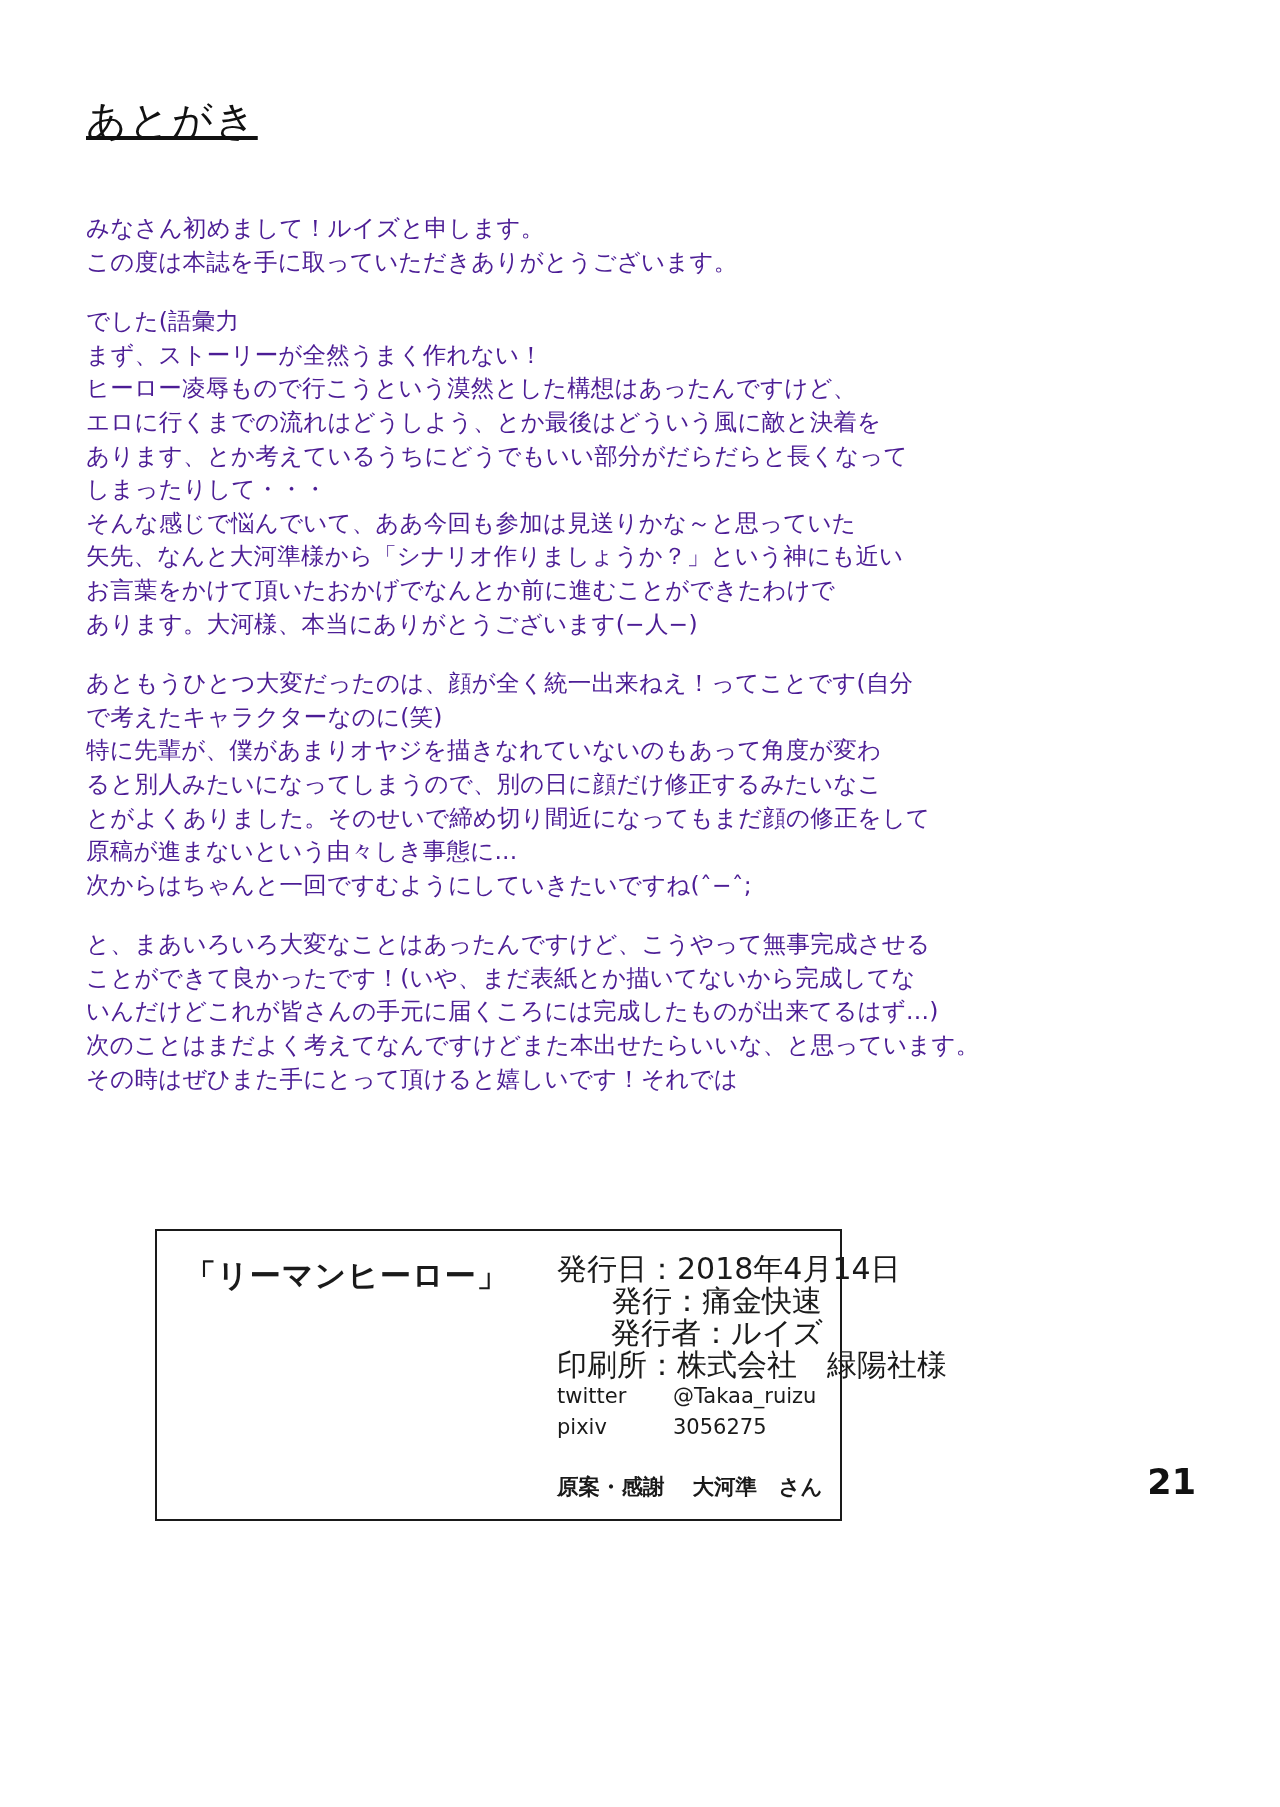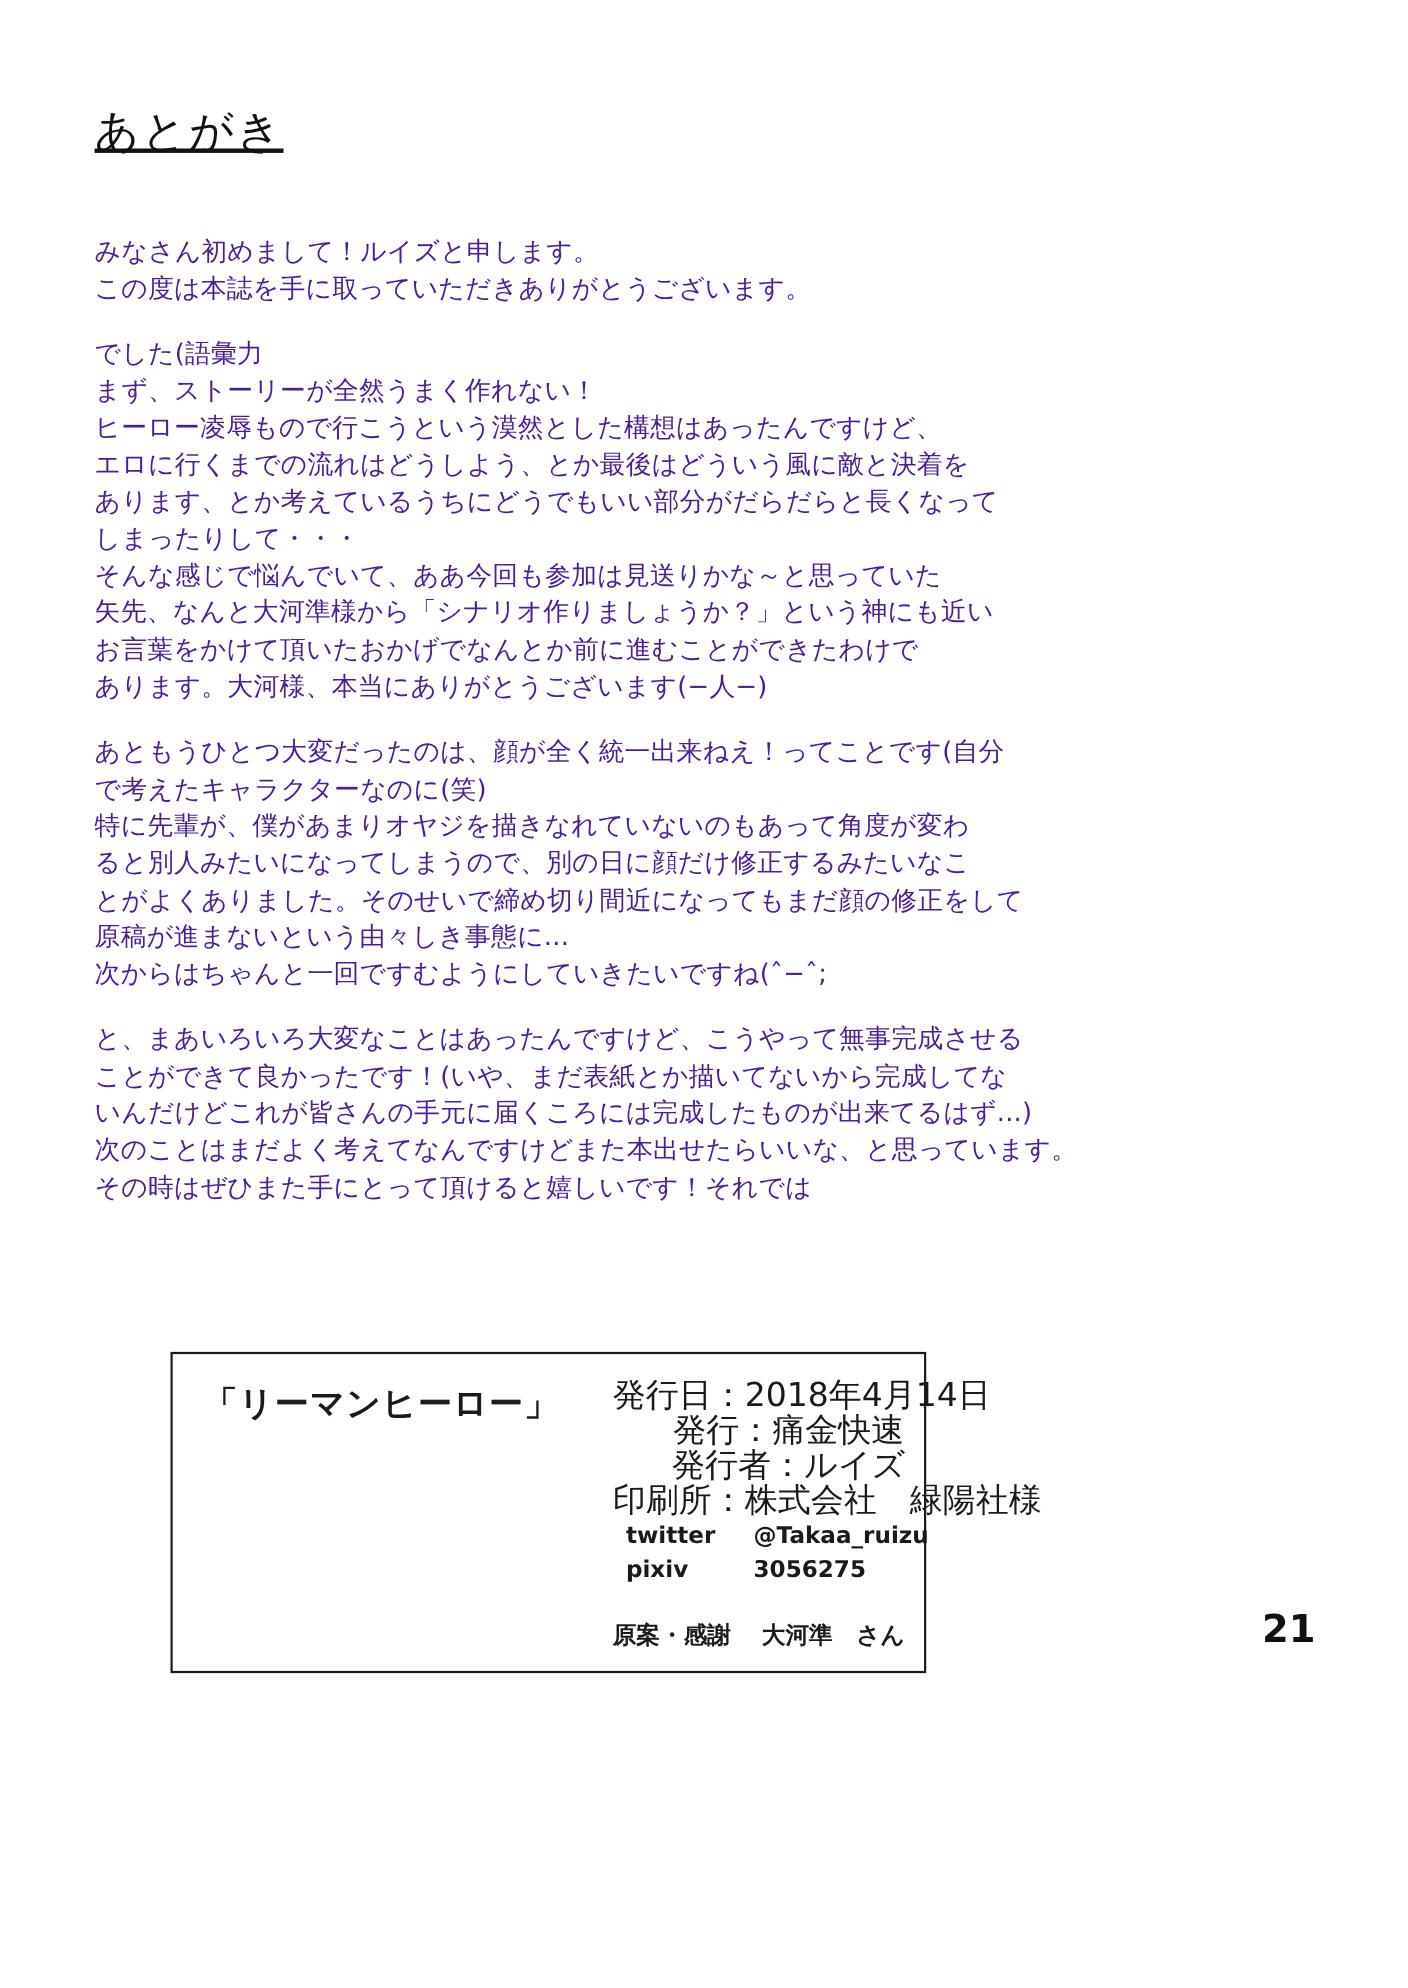--- a/index.html
+++ b/index.html
@@ -82,24 +82,23 @@
     display: block;
     font-size: 30px;
     font-weight: 400;
     line-height: 32px;
     white-space: nowrap;
     text-align: center;
   }
   .detail-normal {
     display: block;
     font-size: 21px;
-    font-weight: 700;
+    font-weight: 400;
     line-height: 31px;
     white-space: nowrap;
-    margin-left: 12px;
   }
   .detail-normal .lbl {
     display: inline-block;
     width: 116px;
   }
   .colophon-credit {
     position: absolute;
     left: 400px;
     bottom: 18px;
     font-size: 21.5px;

